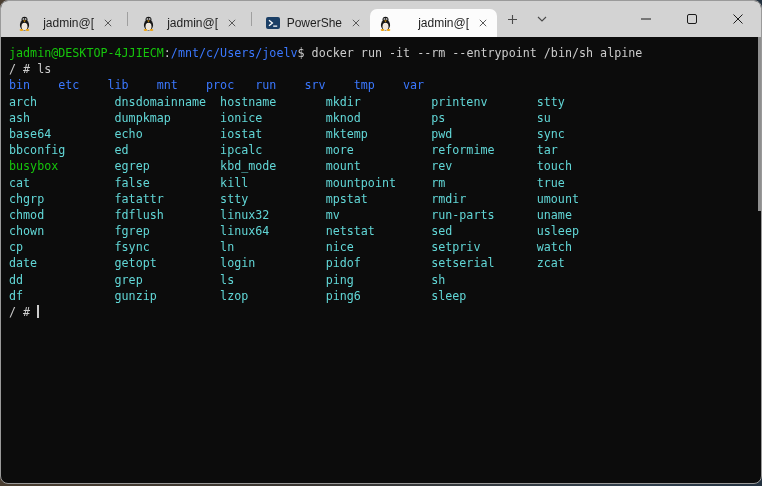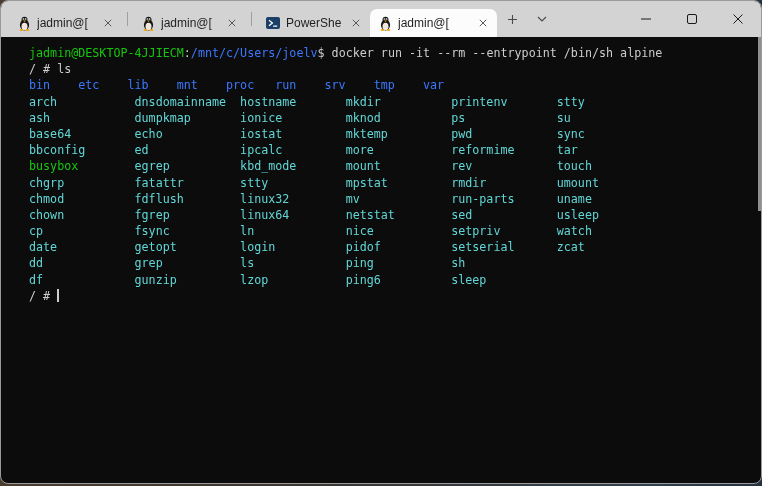--- a/index.html
+++ b/index.html
@@ -7,34 +7,34 @@
     font-family:"Liberation Sans", sans-serif; background:#222; }
   .desktop { position:relative; width:762px; height:486px;
     background:linear-gradient(90deg,#4a3e31,#3a3632 40%,#31404e 85%,#243240); }
   .window { position:absolute; top:0; left:0; width:762px; height:484px;
     border:1px solid #9a9a9a; border-radius:8px; overflow:hidden; background:#0c0c0c; }
   
   .titlebar { height:36px; background:#d3d3d3; display:flex; align-items:stretch; }
   .tabs { display:flex; align-items:flex-end; padding-left:8px; }
   .tab { height:28px; width:113px; display:flex; align-items:center; gap:6px;
     padding:0 6px 0 9px; border-radius:7px 7px 0 0; color:#1f1f1f; font-size:12px;
-    cursor:default; }
+    cursor:default;text-align:right; }
   .tab.active { background:#fcfcfc; width:127px; }
   .tab .tab-label { flex:1; white-space:nowrap; overflow:hidden; }
   .tab .tab-close { width:16px; height:16px; display:flex; align-items:center;
     justify-content:center; border-radius:3px; flex:0 0 auto; }
   .tab-sep { width:1px; height:14px; background:#9f9f9f; align-self:center; margin:0 5px; }
   .tb-btn { width:30px; height:26px; display:flex; align-items:center; justify-content:center;
     align-self:center; background:transparent; border:none; border-radius:4px; }
   .caption { margin-left:auto; display:flex; }
   .cap-btn { width:46px; height:36px; display:flex; align-items:center; justify-content:center; }
   
   .terminal { position:relative; height:404px; background:#0c0c0c;
     padding:8px 0 0 8px; font-family:"DejaVu Sans Mono", monospace;
-    font-size:11.7px; line-height:16.2px; color:#cccccc;margin-left:20px; }
+    font-size:11.7px; line-height:16.2px; color:#cccccc; }
   .term-line { white-space:pre; height:16.2px; }
   .c-fg    { color:#cccccc; }
   .c-green { color:#16c60c; }
   .c-blue  { color:#3b78ff; }
   .c-cyan  { color:#61d6d6; }
   .cursor { display:inline-block; width:2px; height:13px; background:#cccccc;
     vertical-align:-2px; }
   .scroll-thumb { position:absolute; top:0; right:0; width:3px; height:174px;
     background:#8f8f8f; }
   .sliver { position:absolute; left:0; bottom:0; width:762px; height:2px; }
@@ -165,20 +165,21 @@
     <div class="terminal" id="terminal">
       <div class="scroll-thumb"></div>
     <div class="term-line"><span class="c-green">jadmin@DESKTOP-4JJIECM</span><span class="c-fg">:</span><span class="c-blue">/mnt/c/Users/joelv</span><span class="c-fg">$ docker run -it --rm --entrypoint /bin/sh alpine</span></div>
         <div class="term-line"><span class="c-fg">/ # ls</span></div>
         <div class="term-line"><span class="c-blue">bin    etc    lib    mnt    proc   run    srv    tmp    var</span></div>
         <div class="term-line"><span class="c-cyan">arch           dnsdomainname  hostname       mkdir          printenv       stty</span></div>
         <div class="term-line"><span class="c-cyan">ash            dumpkmap       ionice         mknod          ps             su</span></div>
         <div class="term-line"><span class="c-cyan">base64         echo           iostat         mktemp         pwd            sync</span></div>
         <div class="term-line"><span class="c-cyan">bbconfig       ed             ipcalc         more           reformime      tar</span></div>
         <div class="term-line"><span class="c-green">busybox</span><span class="c-cyan">        egrep          kbd_mode       mount          rev            touch</span></div>
+        <div class="term-line"><span class="c-cyan">cat            false          kill           mountpoint     rm             true</span></div>
         <div class="term-line"><span class="c-cyan">chgrp          fatattr        stty           mpstat         rmdir          umount</span></div>
         <div class="term-line"><span class="c-cyan">chmod          fdflush        linux32        mv             run-parts      uname</span></div>
         <div class="term-line"><span class="c-cyan">chown          fgrep          linux64        netstat        sed            usleep</span></div>
         <div class="term-line"><span class="c-cyan">cp             fsync          ln             nice           setpriv        watch</span></div>
         <div class="term-line"><span class="c-cyan">date           getopt         login          pidof          setserial      zcat</span></div>
         <div class="term-line"><span class="c-cyan">dd             grep           ls             ping           sh</span></div>
         <div class="term-line"><span class="c-cyan">df             gunzip         lzop           ping6          sleep</span></div>
         <div class="term-line"><span class="c-fg">/ # </span><span class="cursor"></span></div>
       </div>
 

